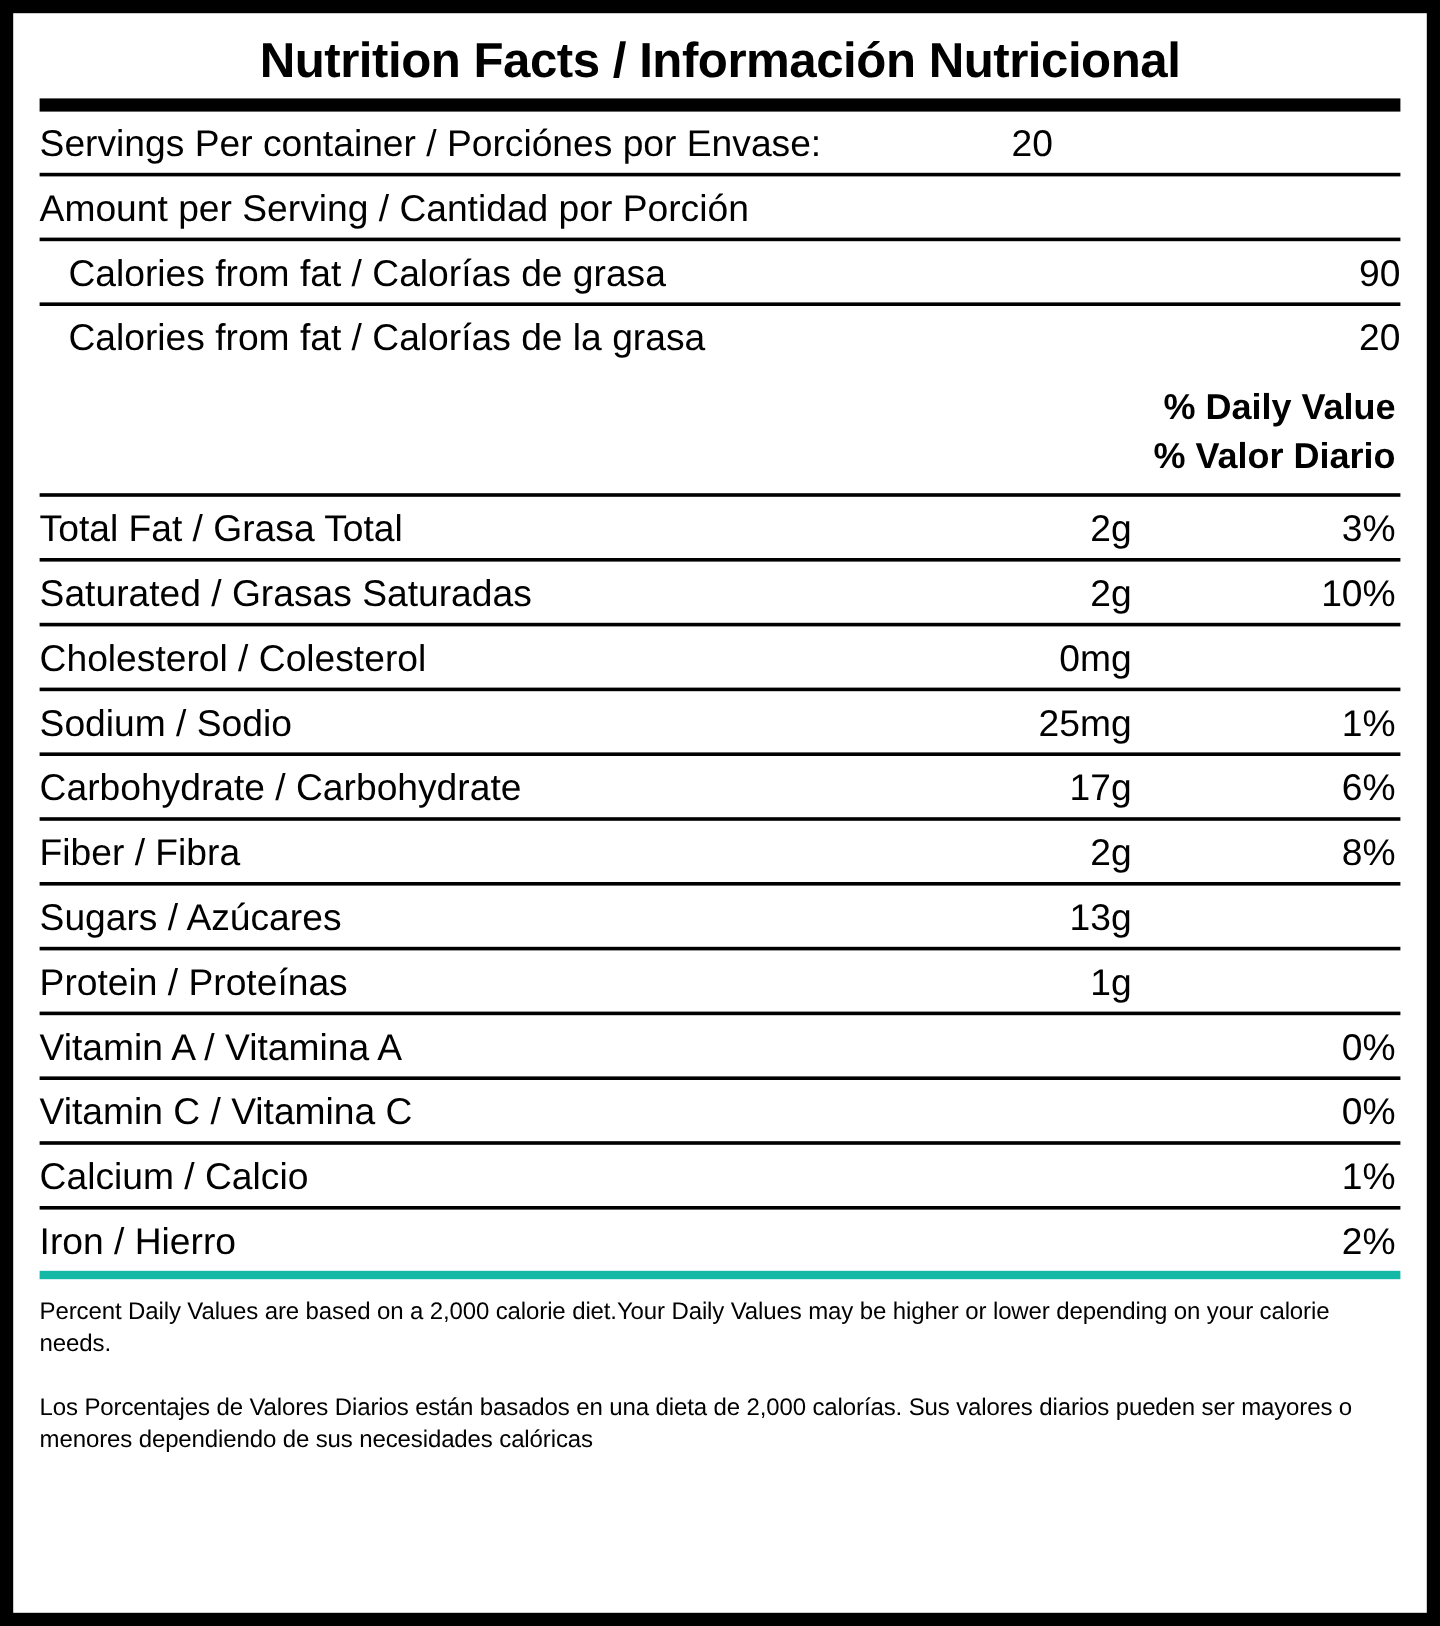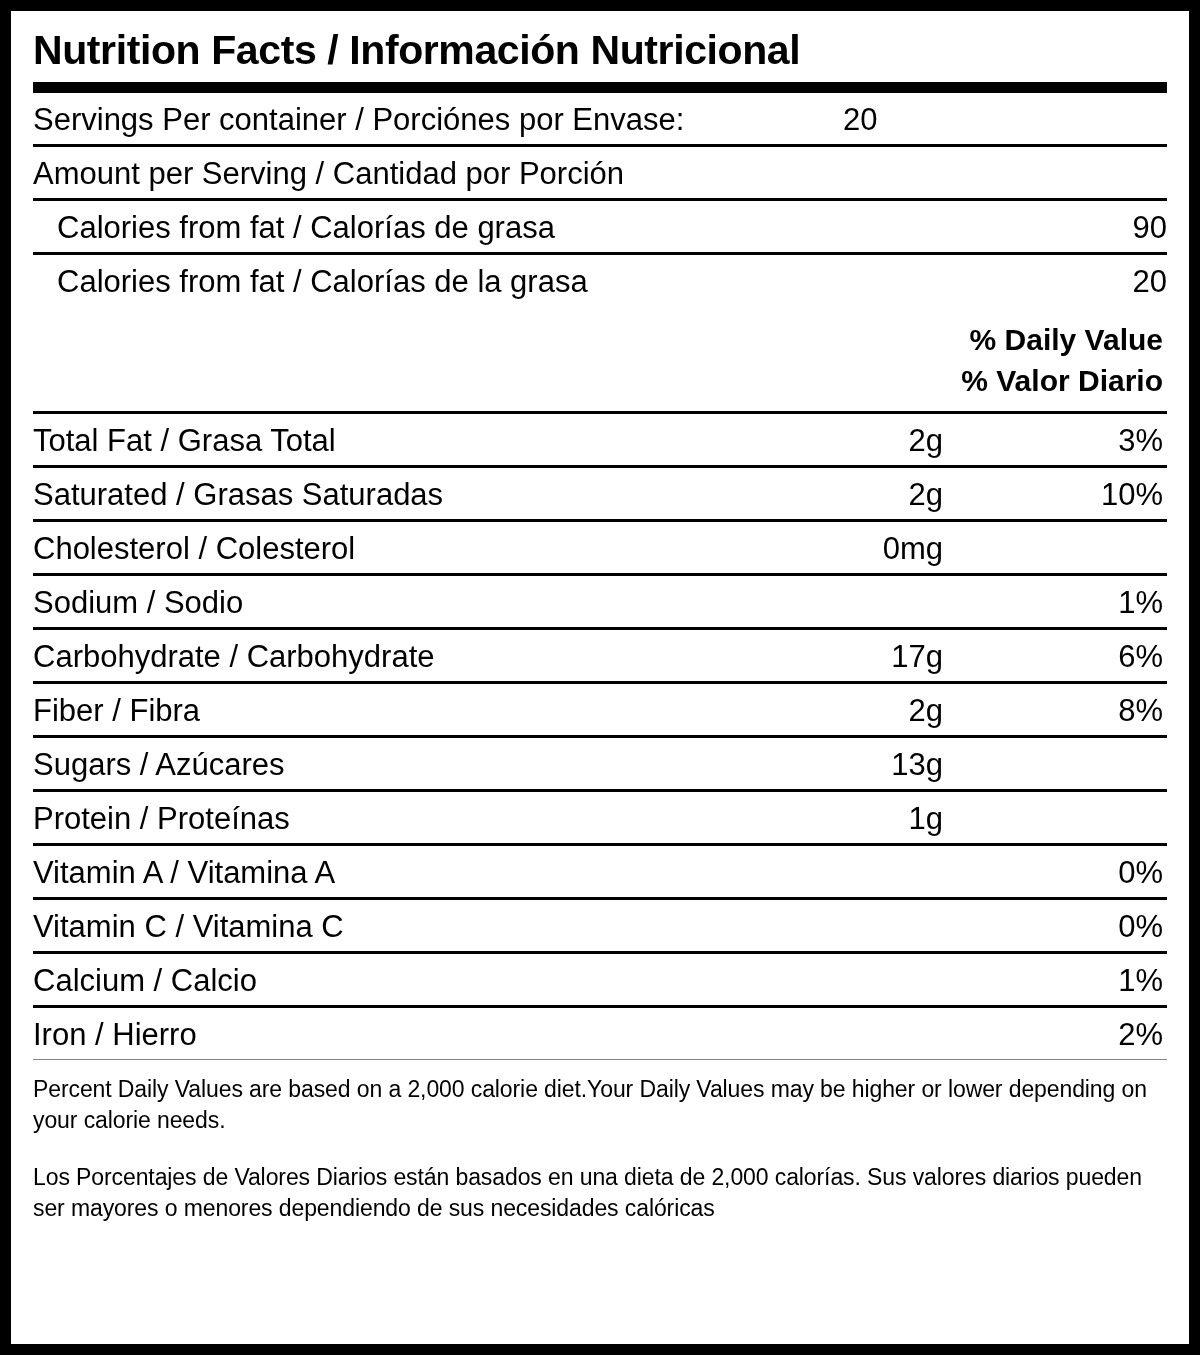--- a/index.html
+++ b/index.html
@@ -18,21 +18,21 @@
   .label-panel {
     box-sizing: border-box;
     width: 1200px;
     height: 1355px;
     border: 11px solid #000000;
     padding: 10px 22px 0 22px;
     background: #ffffff;
   }
 
   .nf-title {
-    text-align: left;
+    text-align: center;
     font-size: 41px;
     font-weight: bold;
     letter-spacing: -0.4px;
     line-height: 1.15;
     padding: 6px 0 8px 0;
     white-space: nowrap;
   }
 
   .rule-thick {
     height: 11px;
@@ -40,21 +40,21 @@
     margin: 0;
   }
 
   .row {
     display: flex;
     align-items: flex-end;
     border-bottom: 3px solid #000000;
     height: 51px;
   }
   .row.no-rule { border-bottom: none; }
-  .row.thick-rule { border-bottom: 1px solid #14b8a6; }
+  .row.thick-rule { border-bottom: 7px solid #14b8a6; }
 
   .cell-name {
     flex: 0 0 700px;
     font-size: 31px;
     line-height: 1;
     padding-bottom: 9px;
     white-space: nowrap;
   }
   .cell-amount {
     flex: 0 0 210px;
@@ -104,21 +104,21 @@
     line-height: 1.35;
     padding-right: 4px;
   }
   .dv-head-block {
     padding-top: 14px;
     padding-bottom: 10px;
     border-bottom: 3px solid #000000;
   }
 
   .footnote {
-    font-size: 23px;
+    font-size: 20px;
     line-height: 1.35;
     padding-top: 14px;
     letter-spacing: -0.1px;
   }
   .footnote.second { padding-top: 26px; }
 </style>
 </head>
 <body>
 
 <div class="label-panel">
@@ -162,20 +162,21 @@
     <div class="cell-amount">2g</div>
     <div class="cell-dv">10%</div>
   </div>
   <div class="row">
     <div class="cell-name">Cholesterol / Colesterol</div>
     <div class="cell-amount">0mg</div>
     <div class="cell-dv"></div>
   </div>
   <div class="row">
     <div class="cell-name">Sodium / Sodio</div>
+    <div class="cell-amount">25mg</div>
     <div class="cell-dv">1%</div>
   </div>
   <div class="row">
     <div class="cell-name">Carbohydrate / Carbohydrate</div>
     <div class="cell-amount">17g</div>
     <div class="cell-dv">6%</div>
   </div>
   <div class="row">
     <div class="cell-name">Fiber / Fibra</div>
     <div class="cell-amount">2g</div>

